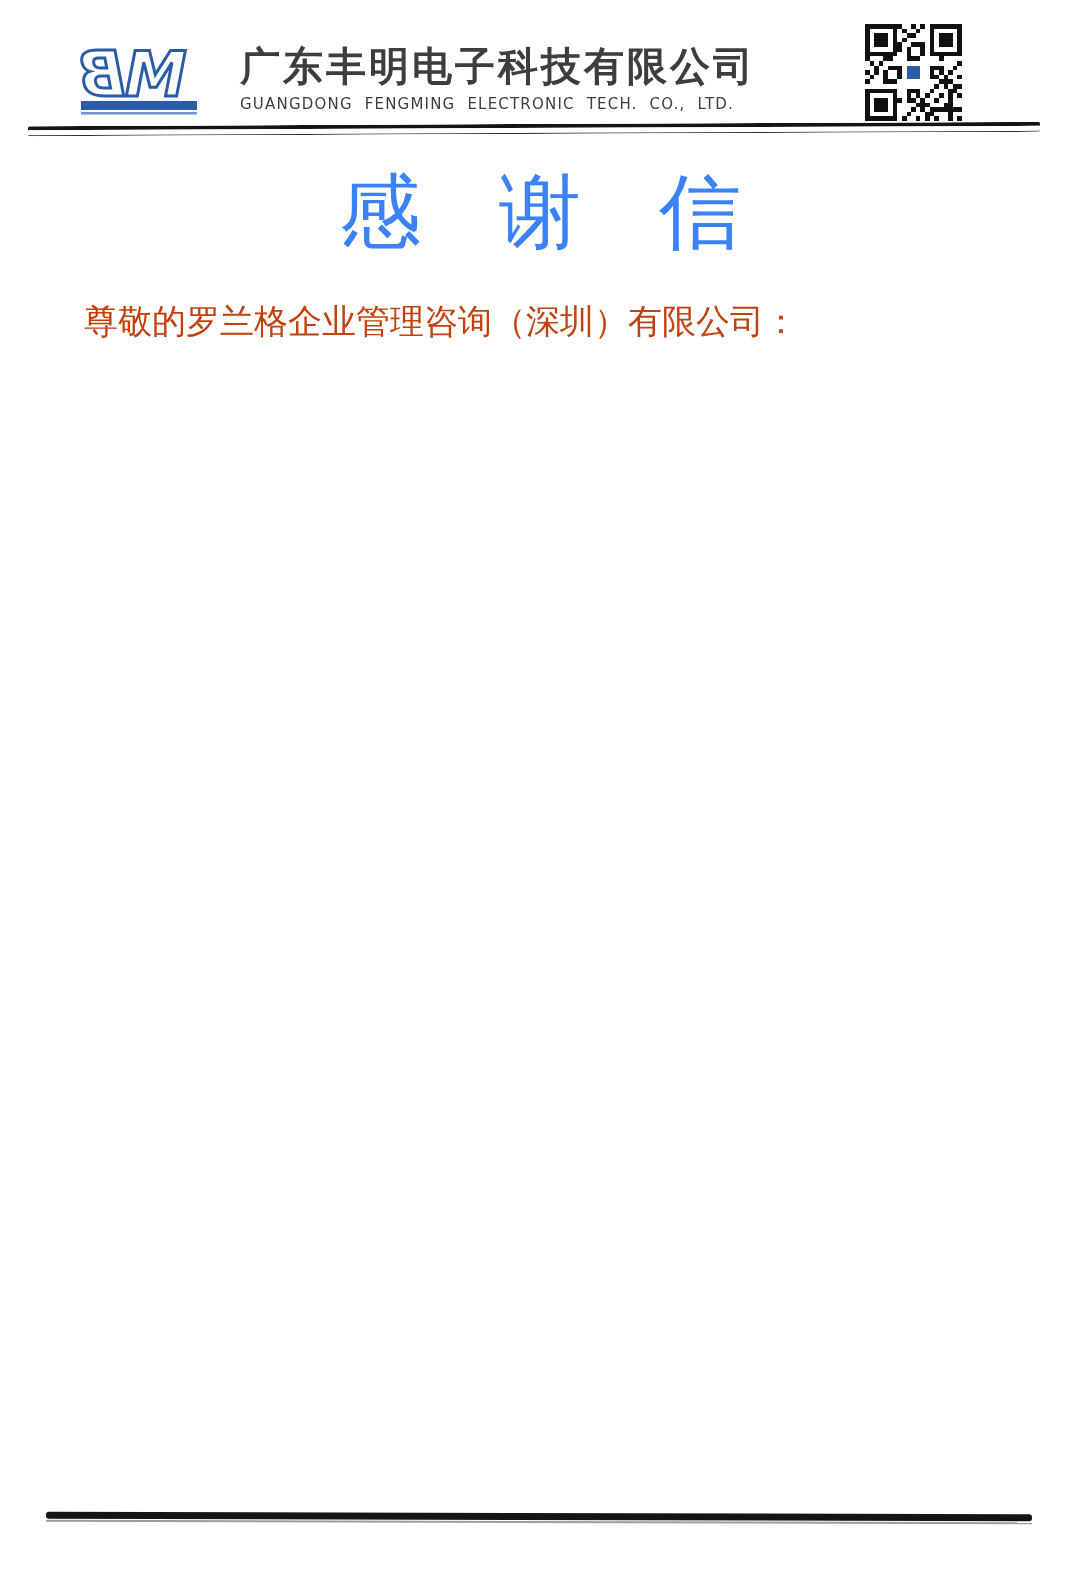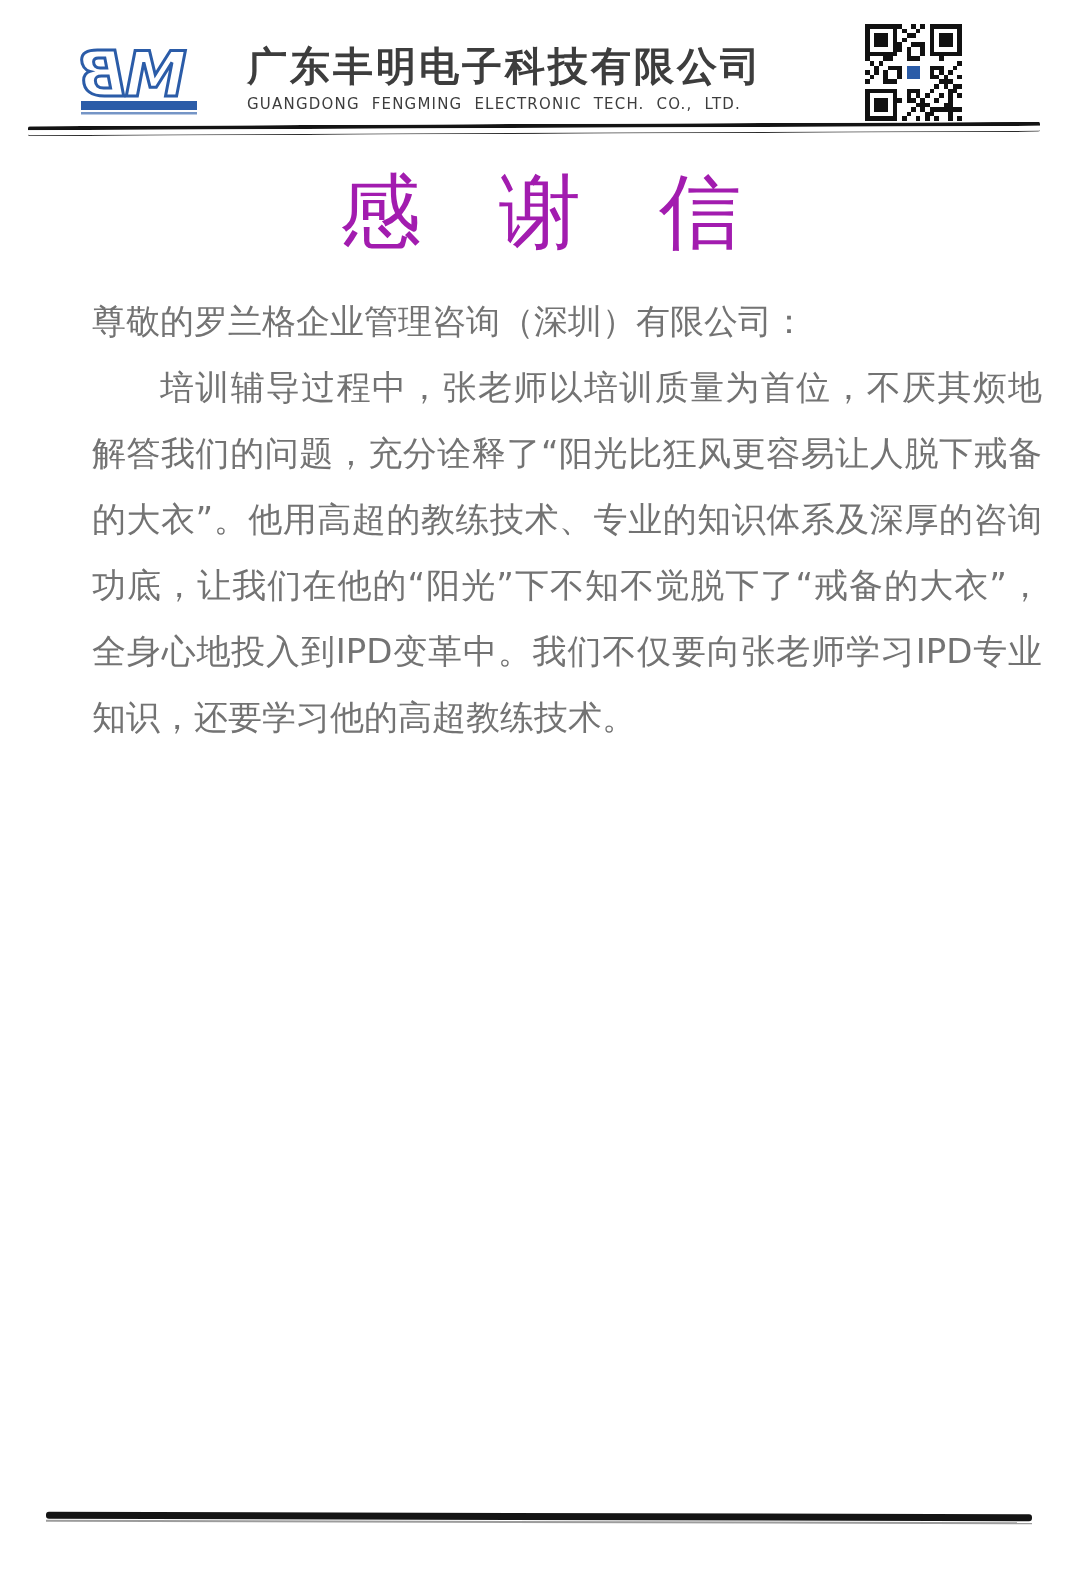--- a/index.html
+++ b/index.html
@@ -8,49 +8,49 @@
     width:1080px;height:1580px;
     background:#ffffff;
     overflow:hidden;
     font-family:"DejaVu Sans","Liberation Sans",sans-serif;
     color:#1f1f1f;
   }
 
   
   .letterhead{position:absolute;top:38px;left:75px;display:flex;align-items:flex-start;}
   .logo{width:145px;height:88px;flex:0 0 auto;}
-  .company-names{margin-left:27px;padding-top:6px;}
+  .company-names{margin-left:20px;padding-top:6px;}
   .company-name-cn{
     font-size:40px;font-weight:bold;color:#3d3d3d;
     letter-spacing:3px;line-height:1.1;
   }
   .company-name-en{
     margin-top:7px;font-size:15px;font-weight:normal;color:#3d3d3d;
     letter-spacing:1.2px;word-spacing:6px;white-space:nowrap;
   }
   .header-rule{
     position:absolute;left:28px;top:124px;width:1012px;height:5px;
     border-top:4px solid #141414;border-bottom:1.5px solid #2a2a2a;
     transform:rotate(-0.25deg);border-radius:2px;
   }
   .qr{position:absolute;top:24px;right:118px;width:97px;height:97px;}
 
   
   .title{
     position:absolute;top:158px;left:0;width:100%;
     text-align:center;margin:0;
-    font-size:82px;font-weight:500;color:#a21caf;
+    font-size:82px;font-weight:500;color:#3b82f6;
     letter-spacing:26px;text-indent:26px;
     font-family:"DejaVu Sans","Liberation Sans",sans-serif;
   }
 
   
   .letter-body{
-    position:absolute;top:288px;left:92px;width:950px;
-    font-size:34px;line-height:66px;color:#737373;
+    position:absolute;top:288px;left:84px;width:950px;
+    font-size:34px;line-height:66px;color:#c2410c;
     text-align:justify;
   }
   .letter-body p{margin:0;}
   .salutation{text-indent:0;}
   .para{text-indent:2em;}
 
   
   .bottom-rule{
     position:absolute;left:46px;top:1513px;width:986px;height:7px;
     background:#141414;border-radius:3px;
@@ -200,18 +200,17 @@
         <rect x="9" y="9" width="3" height="3" fill="#2b5ca8"></rect>
       </svg>
   </div>
 
   <div class="header-rule"></div>
 
   <h1 class="title">感 谢 信</h1>
 
   <main class="letter-body">
     <p class="salutation">尊敬的罗兰格企业管理咨询（深圳）有限公司：</p>
-    <p class="para">培训辅导过程中，张老师以培训质量为首位，不厌其烦地解答我们的问题，充分诠释了“阳光比狂风更容易让人脱下戒备的大衣”。他用高超的教练技术、专业的知识体系及深厚的咨询功底，让我们在他的“阳光”下不知不觉脱下了“戒备的大衣”，全身心地投入到IPD变革中。我们不仅要向张老师学习IPD专业知识，还要学习他的高超教练技术。</p>
   </main>
 
   <div class="bottom-rule"></div>
 
 </div>
 
 </body></html>

